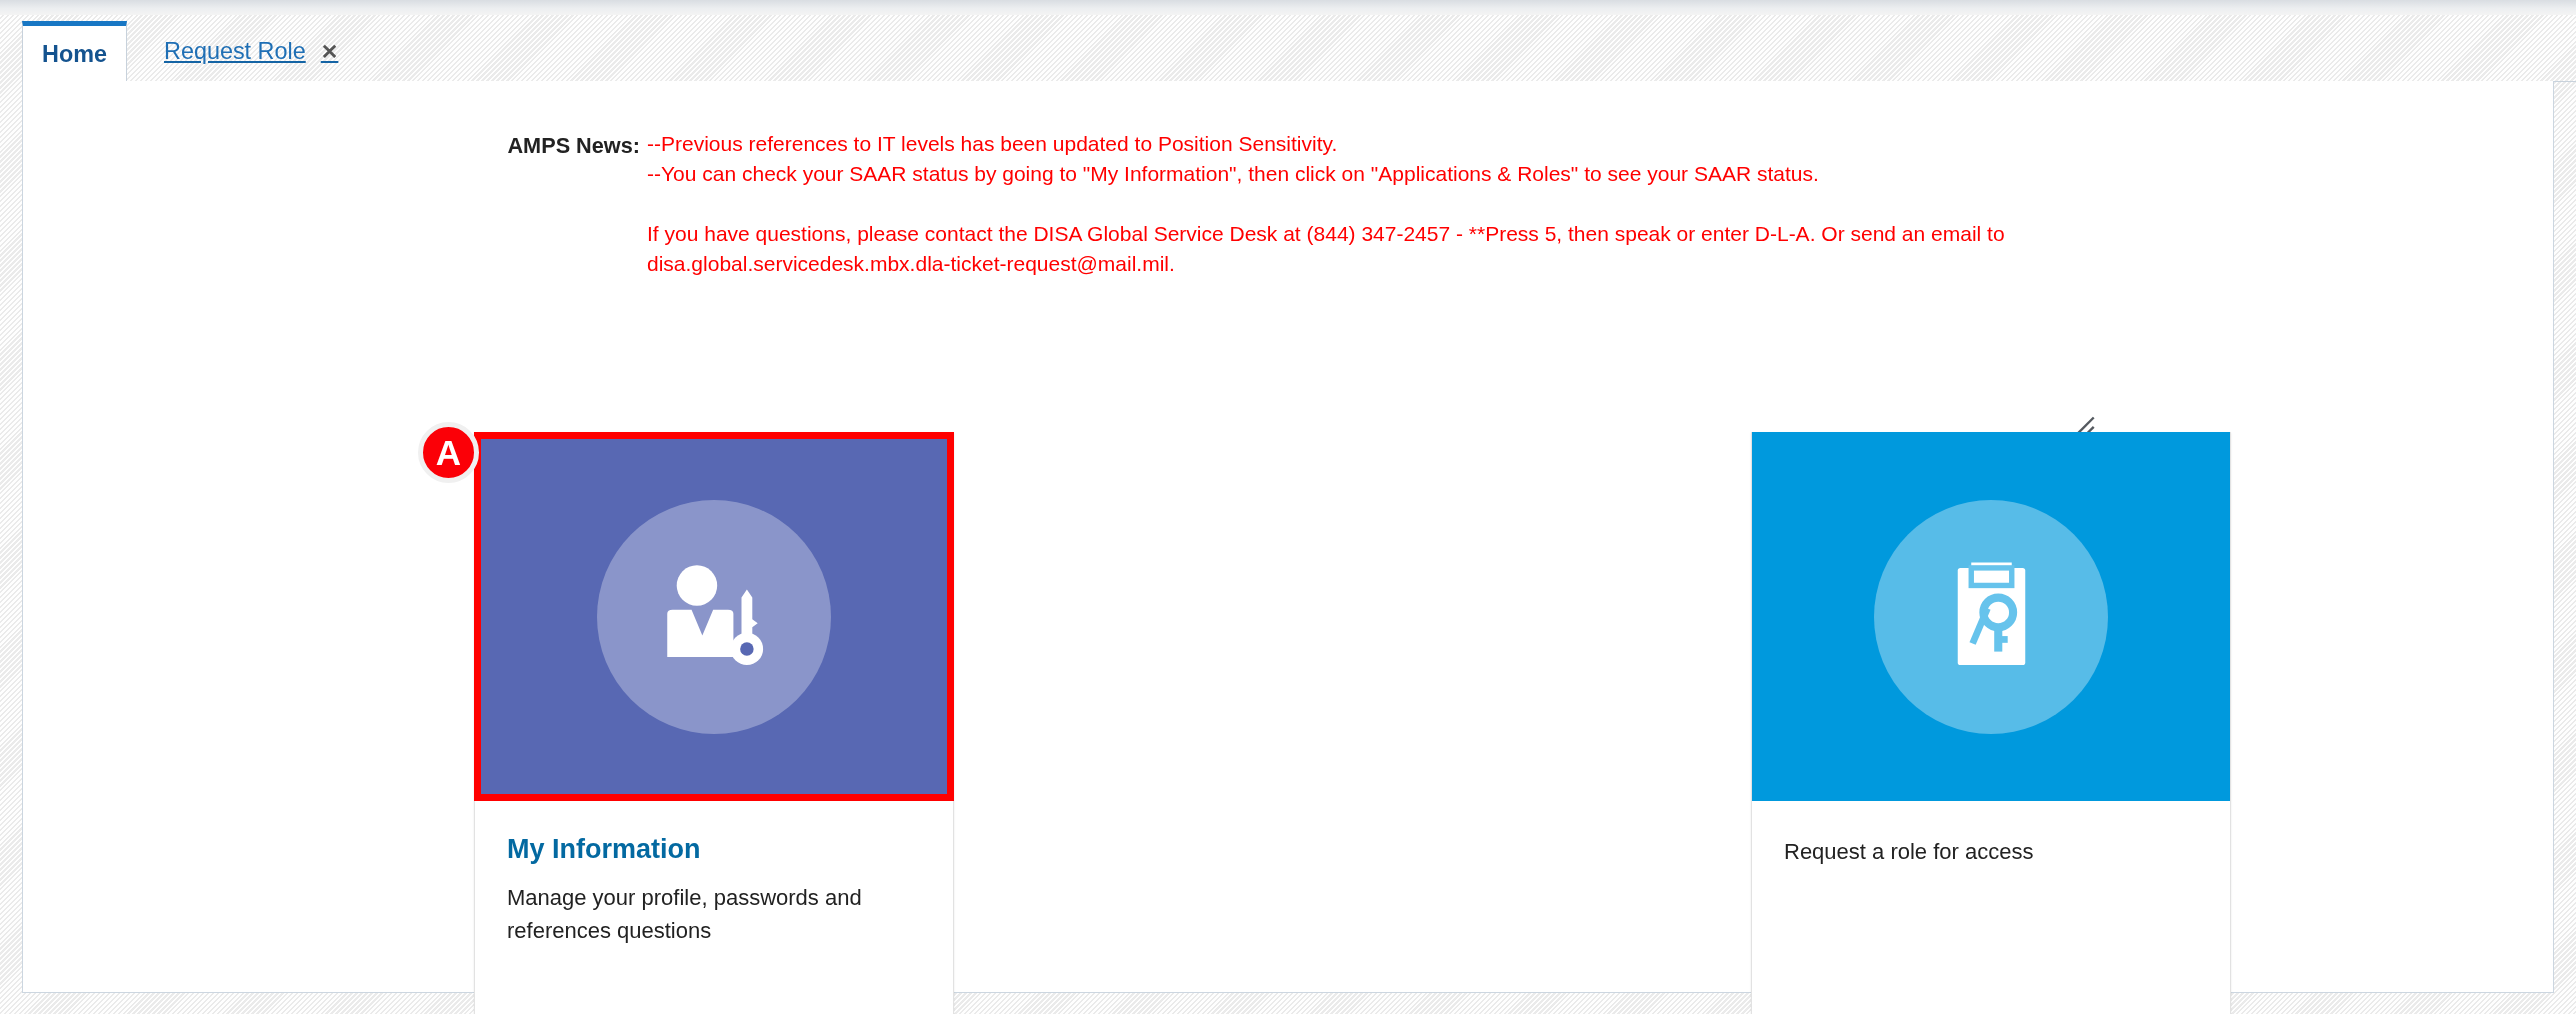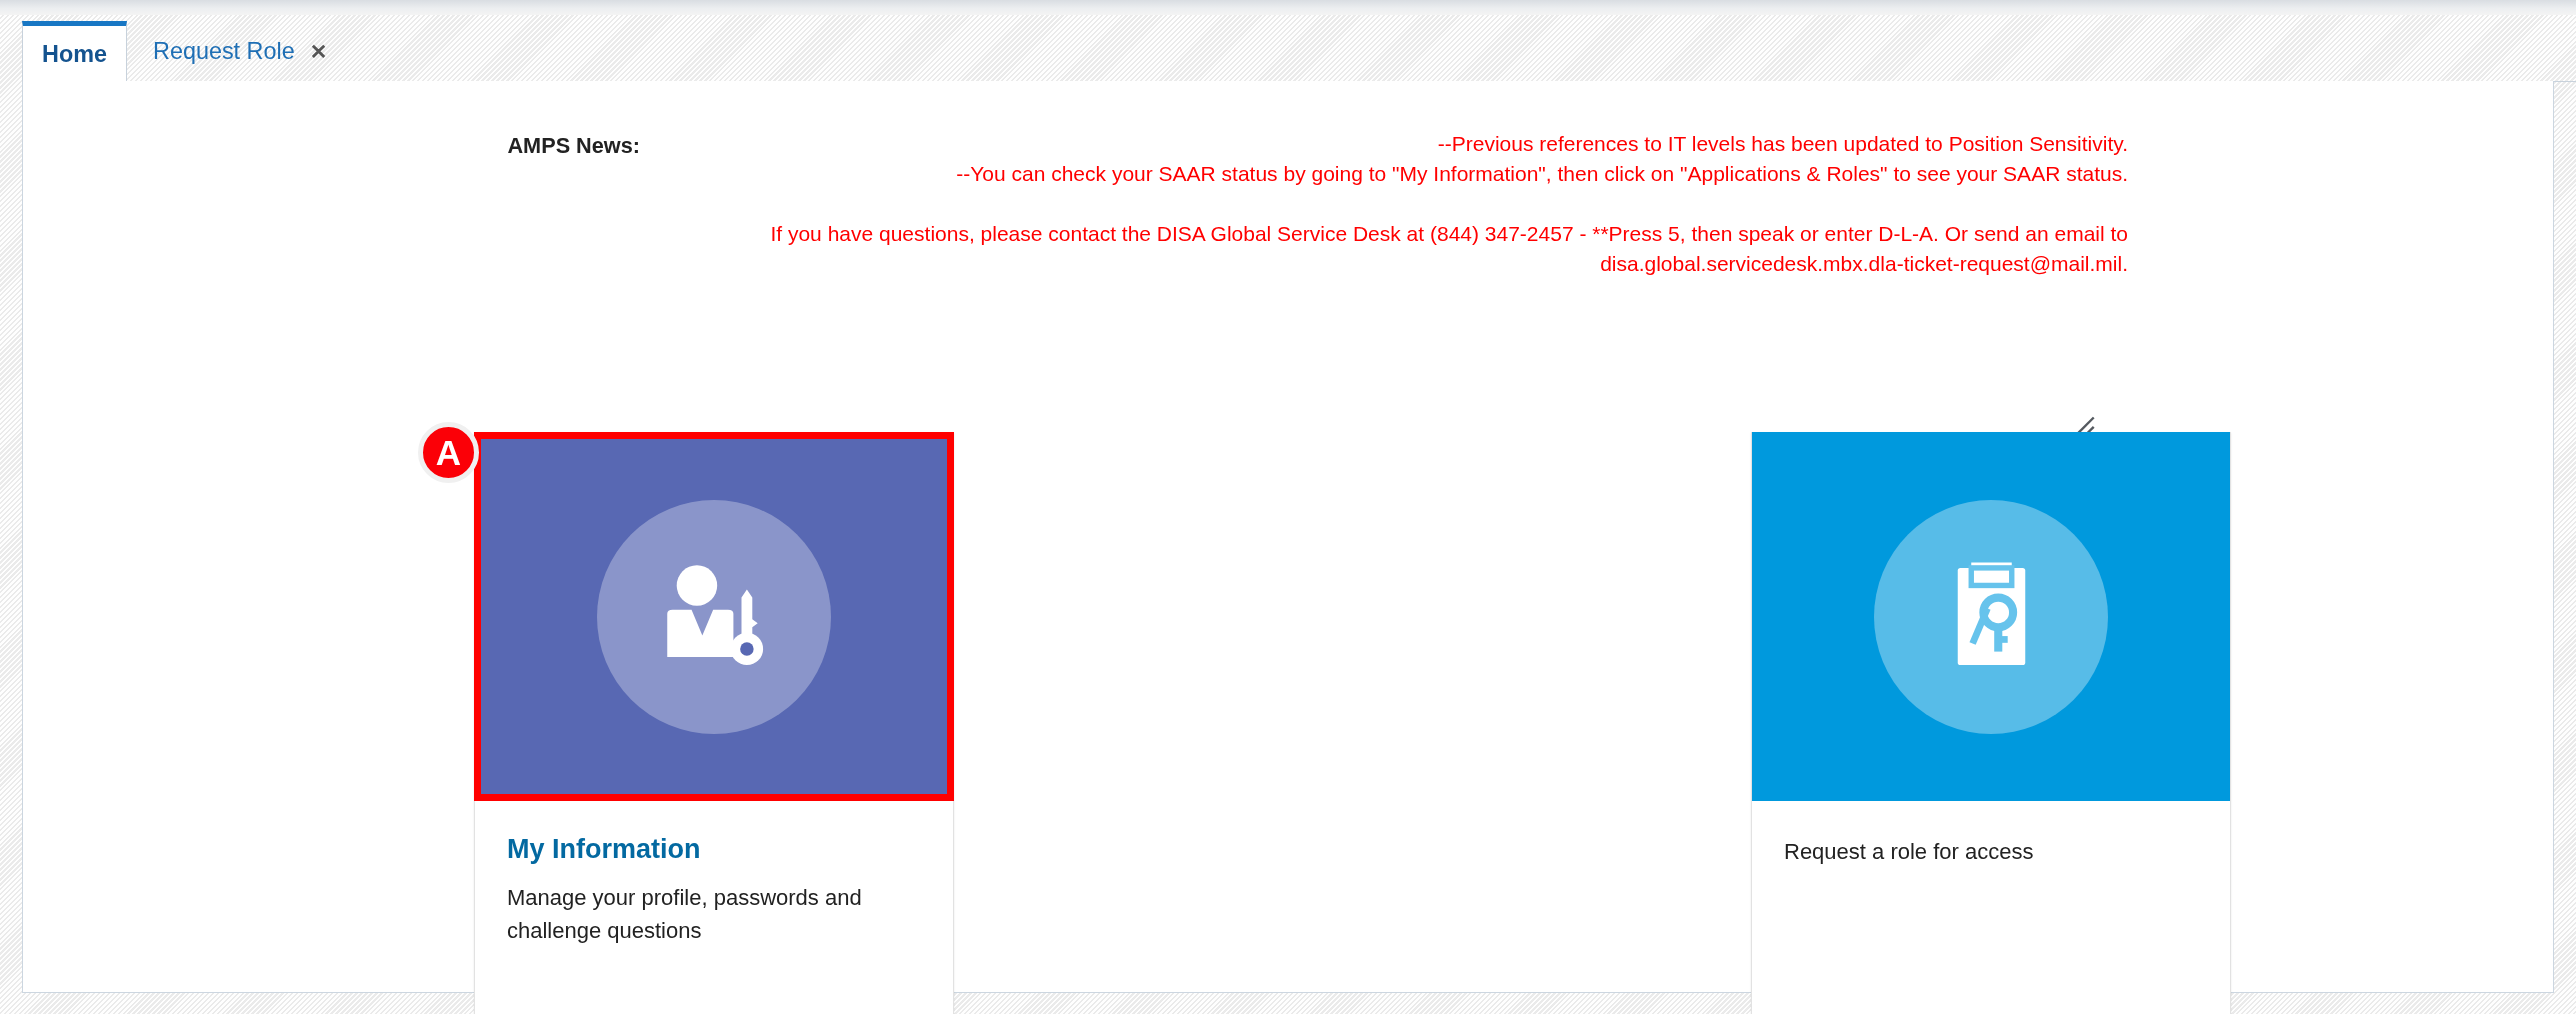--- a/index.html
+++ b/index.html
@@ -61,23 +61,24 @@
     justify-content: center;
     background: #ffffff;
     border-top: 5.9px solid #1877c4;
     border-left: 0.6px solid #c8d2dc;
     border-right: 0.6px solid #c8d2dc;
     font-weight: bold;
     color: #14538f;
   }
   .tab-request {
     left: 145px;
-    padding: 0 8px;
+    padding: 0 19px;
     background: transparent;
     border-bottom: 0.6px solid #c8d2dc;
+    text-decoration: underline;
   }
   .tab-request .tab-label {
     color: #1f6fb5;
     font-weight: normal;
   }
   .tab-close-icon {
     margin-left: 15px;
     font-size: 21px;
     font-weight: bold;
     color: #555555;
@@ -124,21 +125,20 @@
     white-space: nowrap;
   }
   .news-body {
     position: absolute;
     left: 197px;
     top: 0;
     width: 1481px;
     font-size: 21px;
     line-height: 30px;
     color: #ff0000;
-    text-align: right;
   }
   .news-body p {
     margin: 0;
   }
   .news-body p.contact {
     margin-top: 30px;
   }
   .textarea-grip {
     position: absolute;
     left: 2052px;
@@ -282,21 +282,21 @@
           <circle cx="37" cy="27" r="15" fill="#ffffff"></circle>
           <path d="M15 80 L15 48 Q15 45 19 45 L33 45 L41 64 L49 45 L60 45 Q64 45 64 48 L64 80 Z" fill="#ffffff"></path>
           <path d="M70 36 L74 30 L78 36 L78 52 L82 55 L78 58 L78 64 L70 64 Z" fill="#ffffff"></path>
           <circle cx="74" cy="74" r="12" fill="#ffffff"></circle>
           <circle cx="74" cy="74" r="5" fill="#5868b3"></circle>
         </svg>
       </div>
     </div>
     <div class="tile-text">
       <p class="tile-title">My Information</p>
-      <p class="tile-desc">Manage your profile, passwords and challenge questions</p>
+      <p class="tile-desc">Manage your profile, passwords and references questions</p>
     </div>
   </div>
 
   <div class="annot-outline"></div>
   <div class="annot-badge">A</div>
 
   <div class="tile tile-role-request">
     <div class="tile-banner">
       <div class="tile-disc">
         <svg width="135" height="135" viewBox="0 0 100 100" aria-hidden="true">

